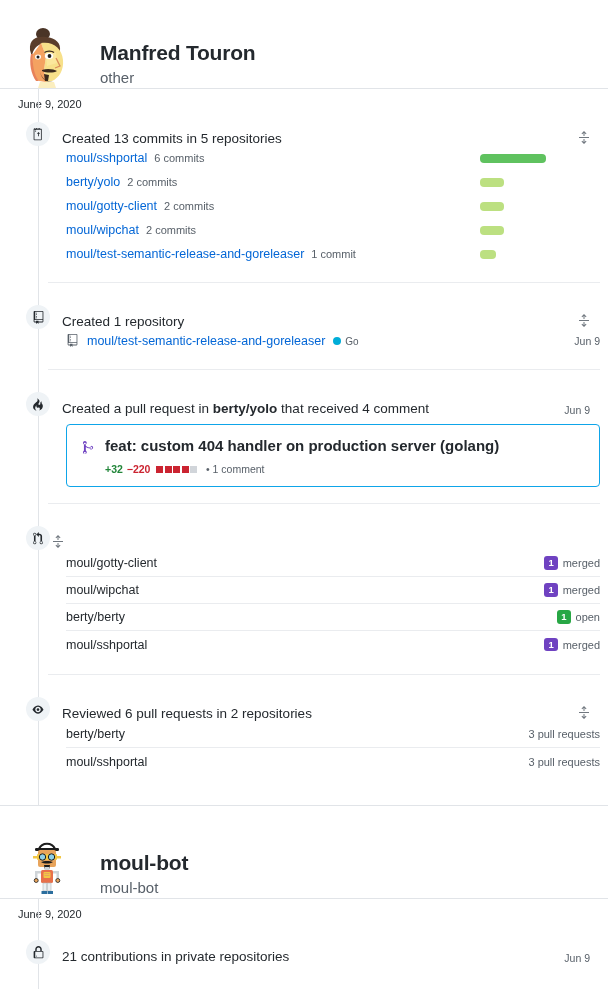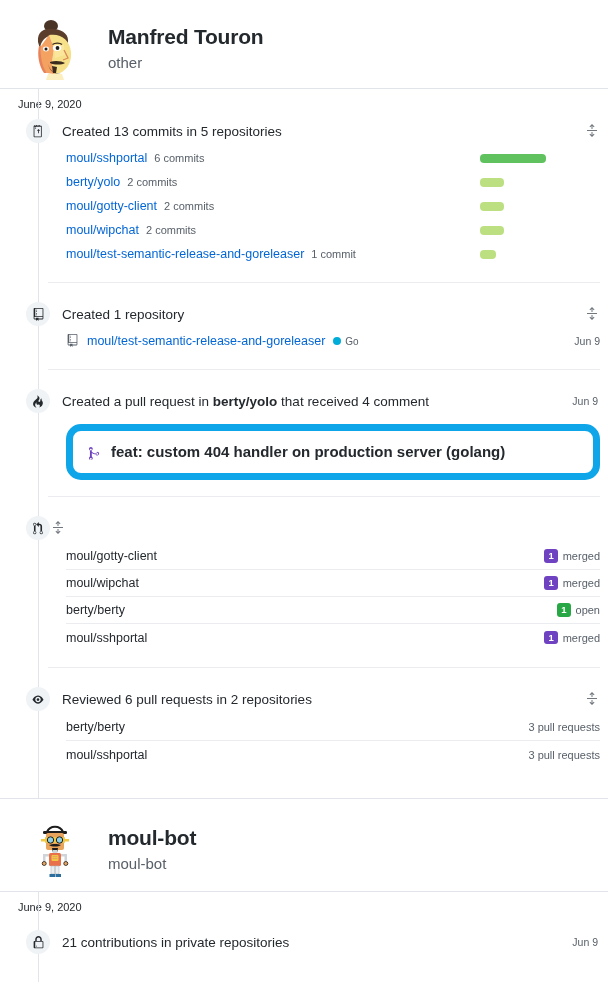--- a/index.html
+++ b/index.html
@@ -5,37 +5,37 @@
   * { box-sizing: border-box; }
   html, body {
     margin: 0; padding: 0;
     background: #ffffff;
     font-family: "Liberation Sans", sans-serif;
     color: #24292e;
   }
   .page { width: 608px; height: 1000px; position: relative; overflow: hidden; background:#fff; }
 
   
-  .user-header { display: flex; align-items: center; padding: 10px 0 0 20px; height: 88px; }
+  .user-header { display: flex; align-items: flex-end; padding: 10px 0 0 12px; height: 88px; }
   .avatar { width: 62px; height: 62px; flex: 0 0 62px; margin-left: 4px; position: relative; }
   .avatar svg { display: block; width: 62px; height: 62px; }
   .user-text { margin-left: 22px; }
   .user-name { font-size: 21px; font-weight: bold; line-height: 1.15; color: #24292e; letter-spacing: -0.2px; }
   .user-login { font-size: 15px; color: #586069; line-height: 1.4; margin-top: 2px; }
 
   
   .rail-wrap { position: relative; }
   .rail { position: absolute; left: 38px; top: 0; bottom: 0; width: 1px; background: #e1e4e8; }
   .hr-full { height: 1px; background: #e1e4e8; width: 100%; }
 
   .date-label { font-size: 11px; font-weight: normal; color: #24292e; padding: 9px 8px 6px 18px; }
 
   
   .section { position: relative; padding-left: 18px; }
-  .sec-head { display: flex; align-items: center; height: 30px; position: relative; padding-right: 8px; }
+  .sec-head { display: flex; align-items: flex-end; height: 30px; position: relative; padding-right: 16px; }
   .sec-icon {
     width: 24px; height: 24px; border-radius: 50%; background: #eff3f6;
     display: flex; align-items: center; justify-content: center; flex: 0 0 24px;
     margin-left: 8px;
   }
   .sec-icon svg { display:block; }
   .sec-title { font-size: 13.5px; color: #24292e; margin-left: 12px; flex: 1; }
   .sec-title b { font-weight: bold; }
   .fold-btn { width: 16px; height: 16px; flex: 0 0 16px; opacity: .85; }
   .fold-btn svg { display: block; }
@@ -51,21 +51,21 @@
 
   
   .repo-row { display: flex; align-items: center; height: 24px; font-size: 12.5px; }
   .repo-ico { width: 14px; height: 14px; margin-right: 7px; flex:0 0 14px; }
   .lang-dot { width: 8px; height: 8px; border-radius: 50%; display: inline-block; margin: 0 4px 0 8px; }
   .lang-name { font-size: 10px; color: #586069; }
   .row-date { margin-left: auto; font-size: 10.5px; color: #586069; }
   .head-date { font-size: 10.5px; color: #586069; margin-left: auto; padding-right: 2px; }
 
   
-  .pr-card { border: 7px solid #0ea5e9; border-radius: 15px; padding: 12px 14px 11px 14px; margin-top: 8px; }
+  .pr-card { border: 1px solid #0ea5e9; border-radius: 4px; padding: 12px 14px 11px 14px; margin-top: 8px; }
   .pr-title-row { display: flex; align-items: flex-start; }
   .pr-merge-ico { width: 14px; height: 16px; margin-right: 10px; margin-top: 3px; flex: 0 0 14px; }
   .pr-title { font-size: 15px; font-weight: bold; color: #24292e; line-height: 1.25; }
   .pr-meta { display: flex; align-items: center; margin-top: 7px; margin-left: 24px; font-size: 10.5px; }
   .add { color: #22863a; font-weight: bold; }
   .del { color: #cb2431; font-weight: bold; margin-left: 4px; }
   .diffstat { display: flex; margin-left: 6px; }
   .diffstat i { width: 7px; height: 7px; display: block; margin-right: 1.5px; }
   .pr-comment { color: #586069; margin-left: 7px; }
 
@@ -235,20 +235,32 @@
       <div class="sec-body">
         <div class="pr-card">
           <div class="pr-title-row">
             <span class="pr-merge-ico">
               <svg width="13" height="15" viewBox="0 0 12 16">
                   <path fill="#6f42c1" d="M10 7c-.73 0-1.38.41-1.73 1.02V8C7.22 7.98 6 7.64 5.14 6.98c-.75-.58-1.09-1.32-1.2-2.02C4.65 4.62 5.2 3.87 5.2 3c0-1.11-.89-2-2-2s-2 .89-2 2c0 .73.41 1.38 1 1.73V11.3c-.59.34-1 .98-1 1.7 0 1.11.89 2 2 2s2-.89 2-2c0-.73-.41-1.38-1-1.72V7.45c.55.4 1.17.74 1.89.95.72.2 1.44.3 2.12.3.3 1 1.01 1.3 1.79 1.3 1.11 0 2-.89 2-2s-.89-2-2-2zm-6.8 7.8c-.55 0-1-.45-1-1s.45-1 1-1 1 .45 1 1-.45 1-1 1zm0-10c-.55 0-1-.45-1-1s.45-1 1-1 1 .45 1 1-.45 1-1 1zM10 9.5c-.55 0-1-.45-1-1s.45-1 1-1 1 .45 1 1-.45 1-1 1z"></path>
                 </svg>
             </span>
             <div class="pr-title">feat: custom 404 handler on production server (golang)</div>
           </div>
+          <div class="pr-meta">
+            <span class="add">+32</span>
+            <span class="del">−220</span>
+            <span class="diffstat">
+              <i style="background:#cb2431"></i>
+                <i style="background:#cb2431"></i>
+                <i style="background:#cb2431"></i>
+                <i style="background:#cb2431"></i>
+                <i style="background:#d1d5da"></i>
+            </span>
+            <span class="pr-comment">• 1 comment</span>
+          </div>
         </div>
       </div>
     </div>
 
     <div class="blk-gap"></div>
     <div class="sec-divider"></div>
     <div class="blk-gap"></div>
 
     <div class="section">
       <div class="sec-head">

